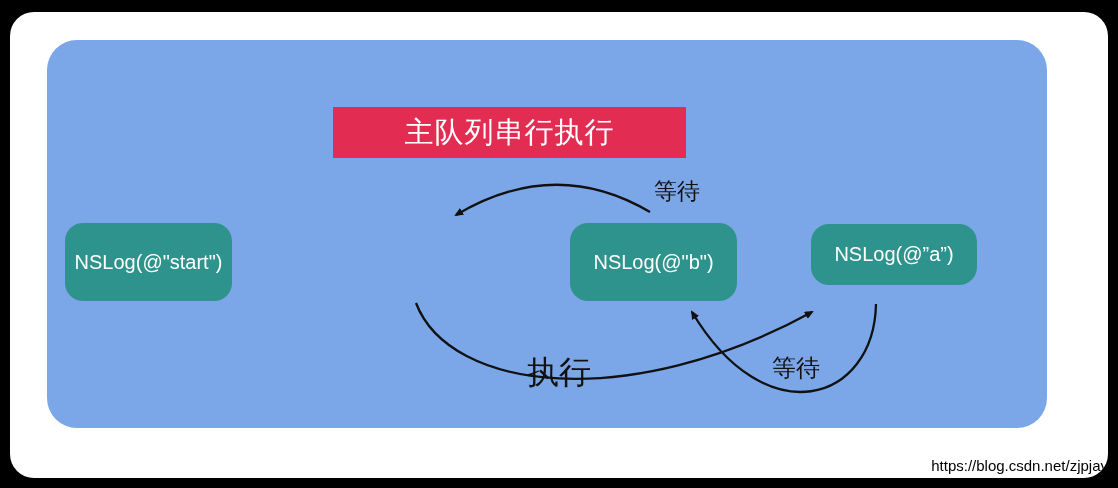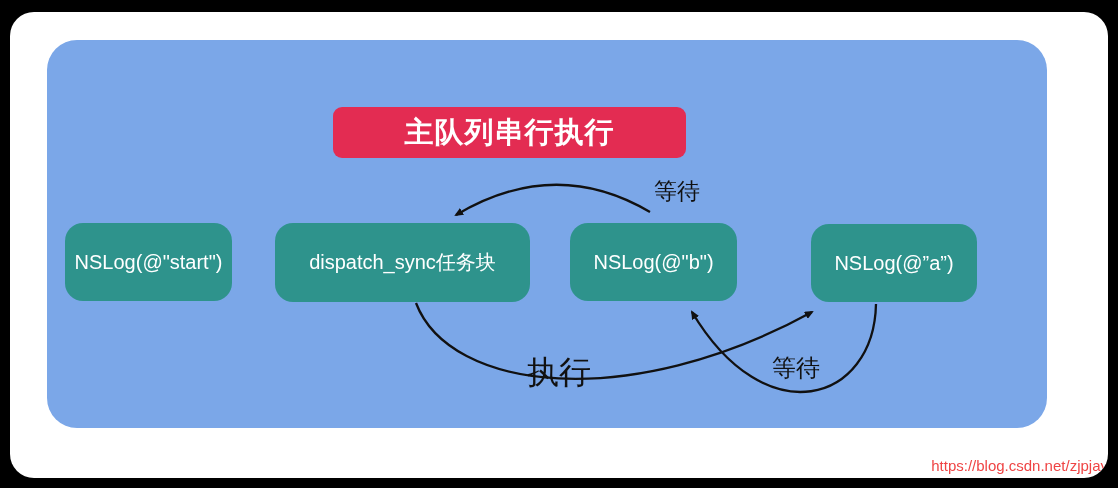--- a/index.html
+++ b/index.html
@@ -36,42 +36,41 @@
   }
   .title-banner {
     position: absolute;
     left: 333px;
     top: 107px;
     width: 353px;
     height: 51px;
     background: #E32C52;
     color: #ffffff;
     font-size: 29px;
-    font-weight: bold;
+    font-weight: normal;
     display: flex;
     align-items: center;
     justify-content: center;
     letter-spacing: 1px;
-    border-radius: 9px;
   }
   .node {
     position: absolute;
     background: #2E938C;
     border-radius: 18px;
     color: #ffffff;
     font-size: 20px;
     display: flex;
     align-items: center;
     justify-content: center;
     white-space: nowrap;
   }
   #node-start    { left: 65px;  top: 223px; width: 167px; height: 78px; }
   #node-dispatch { left: 275px; top: 223px; width: 255px; height: 79px; }
   #node-b        { left: 570px; top: 223px; width: 167px; height: 78px; }
-  #node-a        { left: 811px; top: 224px; width: 166px; height: 78px; }
+  #node-a        { left: 811px; top: 224px; width: 166px; height: 61px; }
   #arrow-layer {
     position: absolute;
     left: 0;
     top: 0;
     width: 1118px;
     height: 488px;
     pointer-events: none;
   }
   .edge-label {
     position: absolute;
@@ -79,21 +78,21 @@
     font-family: Liberation Mono, monospace;
     white-space: nowrap;
   }
   #label-wait-top    { left: 654px; top: 176px; font-size: 23px; }
   #label-exec        { left: 527px; top: 351px; font-size: 32px; }
   #label-wait-bottom { left: 772px; top: 352px; font-size: 24px; }
   .watermark {
     position: absolute;
     right: 0px;
     bottom: 4px;
-    color: #ef4444;
+    color: #000000;
     font-size: 15px;
     white-space: nowrap;
   }
 </style>
 </head>
 <body>
 
 <div id="stage">
 
   <div class="card">
@@ -103,23 +102,20 @@
   <div class="panel"></div>
 
   <div class="title-banner">
     <span>主队列串行执行</span>
   </div>
 
   <div id="node-start" class="node">
     <span>NSLog(@"start")</span>
   </div>
 
-  <div id="node-dispatch" class="node">
-    <span>dispatch_sync任务块</span>
-  </div>
 
   <div id="node-b" class="node">
     <span>NSLog(@"b")</span>
   </div>
 
   <div id="node-a" class="node">
     <span>NSLog(@”a”)</span>
   </div>
 
   <svg id="arrow-layer" viewBox="0 0 1118 488" xmlns="http://www.w3.org/2000/svg">

